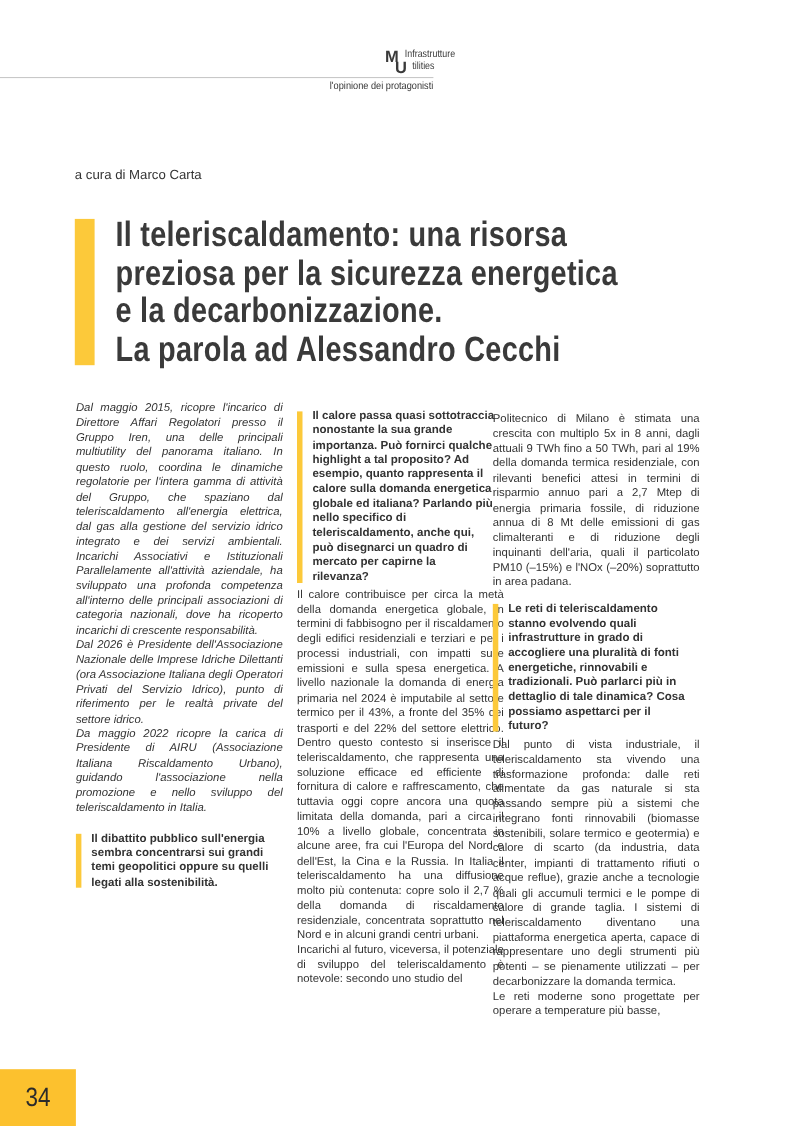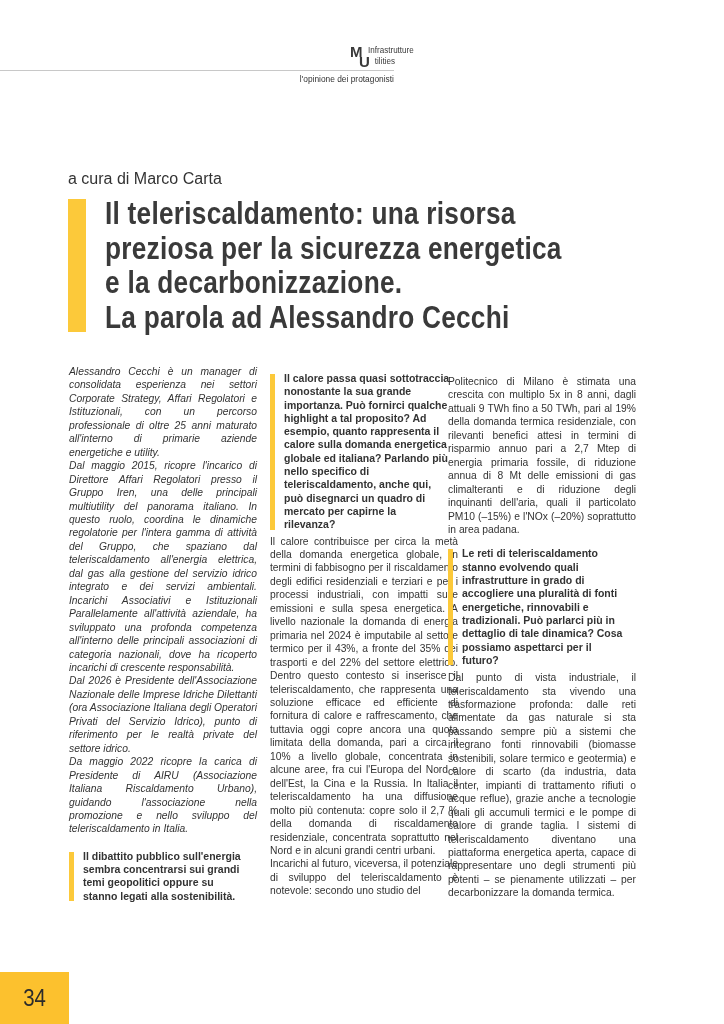--- a/index.html
+++ b/index.html
@@ -8,21 +8,21 @@
 
   .header-rule { position: absolute; left: 0; top: 70px; width: 394px; height: 1px; background: #c8c8c8; }
   .logo { position: absolute; left: 350px; top: 44px; height: 26px; display: flex; align-items: flex-start; }
   .logo-mark { position: relative; width: 20px; height: 24px; }
   .logo-m { position: absolute; left: 0; top: 1px; font-family: "Liberation Sans", sans-serif; font-weight: bold; font-size: 15px; line-height: 13px; color: #3a3a3a; letter-spacing: -1px; }
   .logo-u { position: absolute; left: 9px; top: 11px; font-weight: bold; font-size: 15px; line-height: 13px; color: #3a3a3a; }
   .logo-text { font-size: 9.5px; line-height: 11px; color: #3a3a3a; transform: scaleX(0.85); transform-origin: left top; margin-left: -2px; }
   .logo-text div:nth-child(2) { padding-left: 8px; }
   .section-label { position: absolute; right: 330px; top: 73px; font-size: 9.5px; color: #333; transform: scaleX(0.88); transform-origin: right top; white-space: nowrap; }
 
-  .byline { position: absolute; left: 68px; top: 170px; font-size: 16px; color: #333; }
+  .byline { position: absolute; left: 68px; top: 152px; font-size: 12px; color: #333; }
 
   .title-bar { position: absolute; left: 68px; top: 199px; width: 18px; height: 133px; background: #fcc93a; }
   .title { position: absolute; left: 105px; top: 196px; font-family: "Liberation Sans", sans-serif; font-weight: bold; font-size: 32px; line-height: 34.5px; color: #3a3a3a; transform: scaleX(0.82); transform-origin: left top; white-space: nowrap; letter-spacing: 0.3px; }
 
   .col { position: absolute; top: 365px; width: 188px; font-size: 10.3px; line-height: 13.45px; color: #333; text-align: justify; hyphens: manual; }
   .col1 { left: 69px; }
   .col2 { left: 270px; }
   .col3 { left: 448px; }
 
   .bio p { font-style: italic; margin-bottom: 0; }
@@ -55,34 +55,34 @@
 <div class="title-bar"></div>
 <h1 class="title">
   <div>Il teleriscaldamento: una risorsa</div>
   <div>preziosa per la sicurezza energetica</div>
   <div>e la decarbonizzazione.</div>
   <div>La parola ad Alessandro Cecchi</div>
 </h1>
 
 <div class="col col1">
   <div class="bio">
-    <p>Alessandro Cecchi è un manager di consolidata esperienza nei settori Corporate Strategy, Affari Regolatori e Istituzionali, con un percorso professionale di oltre 25 anni maturato all'interno di primarie aziende energetiche e utility.</p>
     <p>Dal maggio 2015, ricopre l'incarico di Direttore Affari Regolatori presso il Gruppo Iren, una delle principali multiutility del panorama italiano. In questo ruolo, coordina le dinamiche regolatorie per l'intera gamma di attività del Gruppo, che spaziano dal teleriscaldamento all'energia elettrica, dal gas alla gestione del servizio idrico integrato e dei servizi ambientali. Incarichi Associativi e Istituzionali Parallelamente all'attività aziendale, ha sviluppato una profonda competenza all'interno delle principali associazioni di categoria nazionali, dove ha ricoperto incarichi di crescente responsabilità.</p>
     <p>Dal 2026 è Presidente dell'Associazione Nazionale delle Imprese Idriche Dilettanti (ora Associazione Italiana degli Operatori Privati del Servizio Idrico), punto di riferimento per le realtà private del settore idrico.</p>
     <p>Da maggio 2022 ricopre la carica di Presidente di AIRU (Associazione Italiana Riscaldamento Urbano), guidando l'associazione nella promozione e nello sviluppo del teleriscaldamento in Italia.</p>
   </div>
-  <div class="qbox" style="margin-top:14px; width:175px;">Il dibattito pubblico sull'energia sembra concentrarsi sui grandi temi geopolitici oppure su stanno legati alla sostenibilità.</div>
+  <div class="qbox" style="margin-top:14px; width:175px;">Il dibattito pubblico sull'energia sembra concentrarsi sui grandi temi geopolitici oppure su quelli legati alla sostenibilità.</div>
 </div>
 
 <div class="col col2">
   <div class="qbox" style="margin-top:7px; width:180px;">Il calore passa quasi sottotraccia nonostante la sua grande importanza. Può fornirci qualche highlight a tal proposito? Ad esempio, quanto rappresenta il calore sulla domanda energetica globale ed italiana? Parlando più nello specifico di teleriscaldamento, anche qui, può disegnarci un quadro di mercato per capirne la rilevanza?</div>
   <p style="margin-top:3px;">Il calore contribuisce per circa la metà della domanda energetica globale, in termini di fabbisogno per il riscaldamento degli edifici residenziali e terziari e per i processi industriali, con impatti sulle emissioni e sulla spesa energetica. A livello nazionale la domanda di energia primaria nel 2024 è imputabile al settore termico per il 43%, a fronte del 35% dei trasporti e del 22% del settore elettrico. Dentro questo contesto si inserisce il teleriscaldamento, che rappresenta una soluzione efficace ed efficiente di fornitura di calore e raffrescamento, che tuttavia oggi copre ancora una quota limitata della domanda, pari a circa il 10% a livello globale, concentrata in alcune aree, fra cui l'Europa del Nord e dell'Est, la Cina e la Russia. In Italia il teleriscaldamento ha una diffusione molto più contenuta: copre solo il 2,7 % della domanda di riscaldamento residenziale, concentrata soprattutto nel Nord e in alcuni grandi centri urbani.</p>
   <p>Incarichi al futuro, viceversa, il potenziale di sviluppo del teleriscaldamento è notevole: secondo uno studio del</p>
 </div>
 
 <div class="col col3">
   <p style="margin-top:10px;">Politecnico di Milano è stimata una crescita con multiplo 5x in 8 anni, dagli attuali 9 TWh fino a 50 TWh, pari al 19% della domanda termica residenziale, con rilevanti benefici attesi in termini di risparmio annuo pari a 2,7 Mtep di energia primaria fossile, di riduzione annua di 8 Mt delle emissioni di gas climalteranti e di riduzione degli inquinanti dell'aria, quali il particolato PM10 (–15%) e l'NOx (–20%) soprattutto in area padana.</p>
   <div class="qbox" style="margin-top:11px; width:183px;">Le reti di teleriscaldamento stanno evolvendo quali infrastrutture in grado di accogliere una pluralità di fonti energetiche, rinnovabili e tradizionali. Può parlarci più in dettaglio di tale dinamica? Cosa possiamo aspettarci per il futuro?</div>
   <p style="margin-top:4px;">Dal punto di vista industriale, il teleriscaldamento sta vivendo una trasformazione profonda: dalle reti alimentate da gas naturale si sta passando sempre più a sistemi che integrano fonti rinnovabili (biomasse sostenibili, solare termico e geotermia) e calore di scarto (da industria, data center, impianti di trattamento rifiuti o acque reflue), grazie anche a tecnologie quali gli accumuli termici e le pompe di calore di grande taglia. I sistemi di teleriscaldamento diventano una piattaforma energetica aperta, capace di rappresentare uno degli strumenti più potenti – se pienamente utilizzati – per decarbonizzare la domanda termica.</p>
+  <p>Le reti moderne sono progettate per operare a temperature più basse,</p>
 </div>
 
 <div class="page-box"></div>
 <div class="page-num">34</div>
 
 </body></html>

